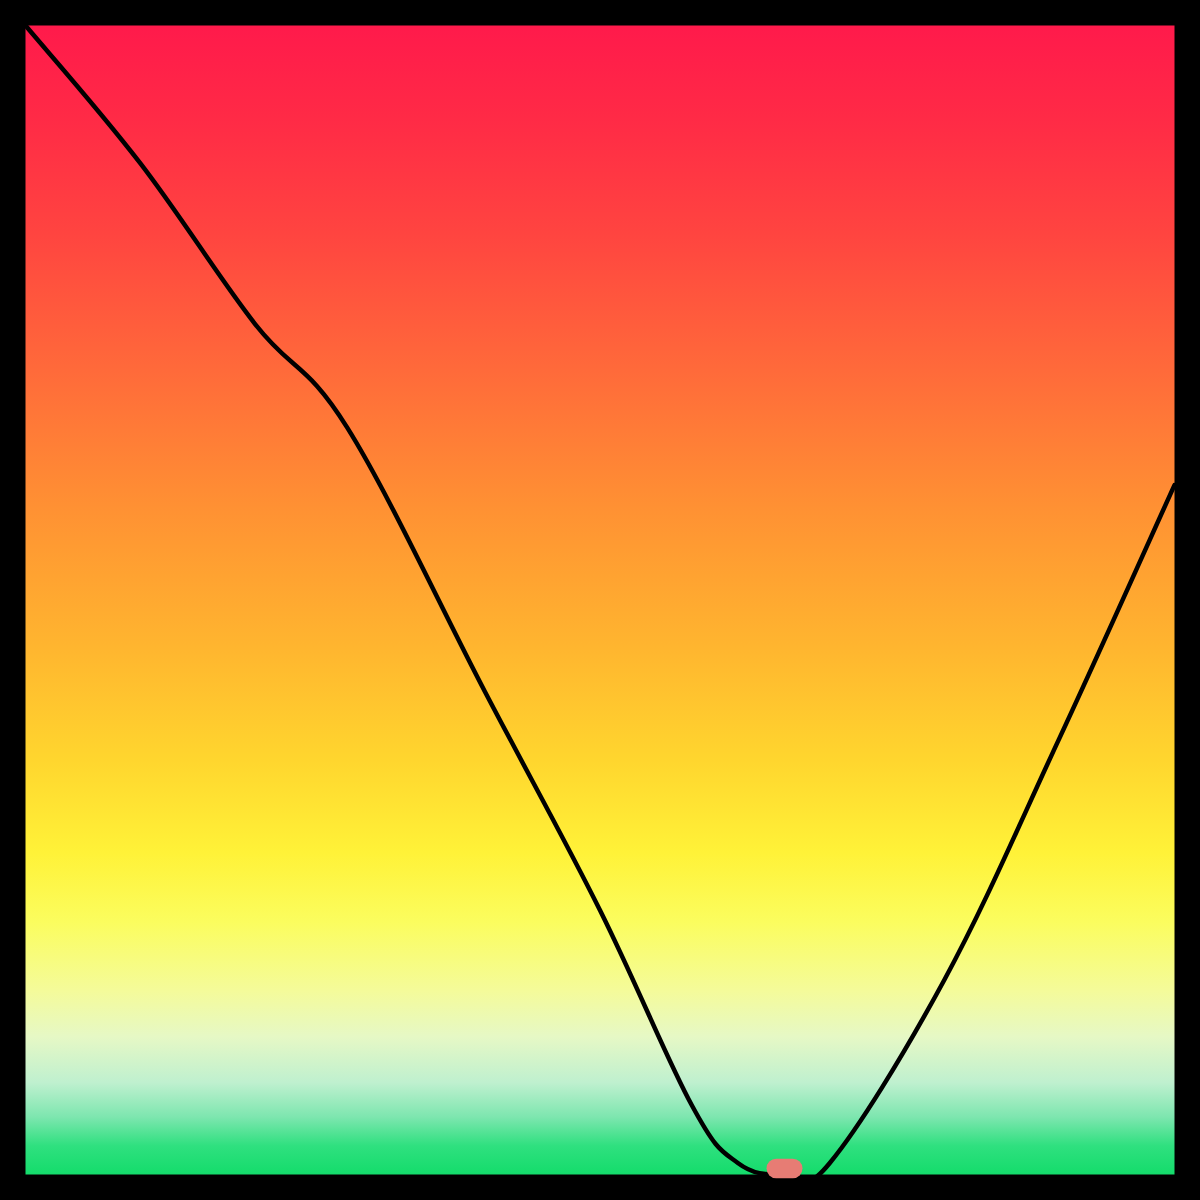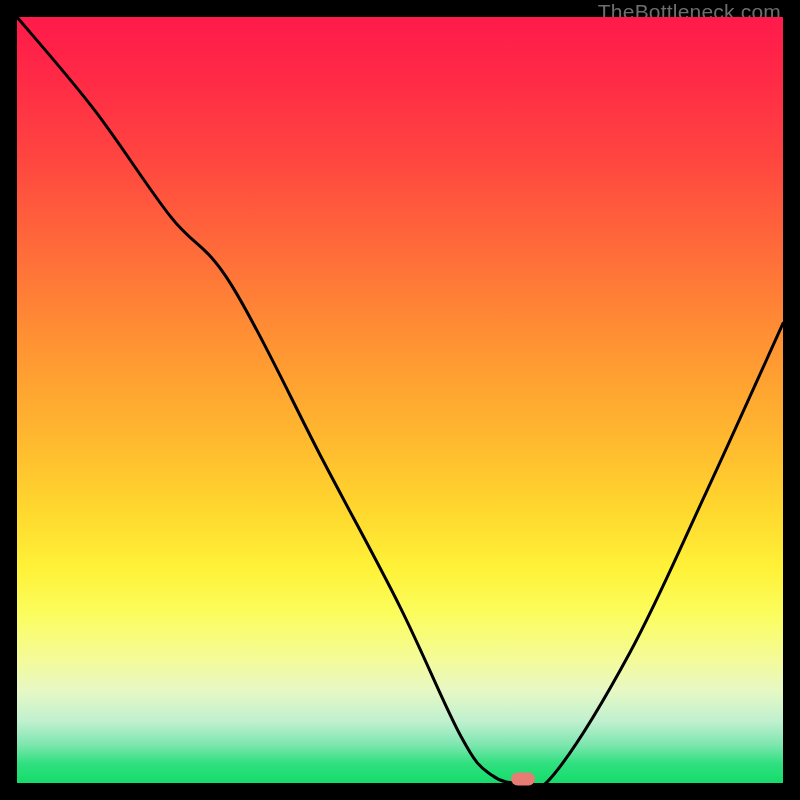--- a/index.html
+++ b/index.html
@@ -73,21 +73,20 @@
     height: 13px;
     border-radius: 7px;
     background: #e77c74;
     transform: translate(-50%, -50%);
   }
 </style>
 </head>
 <body>
 
 <div class="frame">
-  <div class="watermark">TheBottleneck.com</div>
 
   <div class="plot-area">
     <svg class="curve" viewBox="0 0 766 766" preserveAspectRatio="none">
       <path id="curve-path" d="M 0.0 0.0 C 13.8 16.5, 49.0 56.1, 76.6 91.9 C 104.2 127.8, 128.4 167.4, 153.2 199.2 C 178.0 230.9, 186.9 224.0, 214.5 268.1 C 242.1 312.2, 276.1 386.4, 306.4 444.3 C 336.7 502.2, 358.2 540.2, 383.0 589.8 C 407.8 639.5, 427.7 689.7, 444.3 720.0 C 460.8 750.4, 463.9 750.1, 474.9 758.3 C 486.0 766.6, 494.5 766.0, 505.6 766.0 C 516.6 766.0, 516.9 781.8, 536.2 758.3 C 555.5 734.9, 585.2 686.8, 612.8 635.8 C 640.4 584.8, 661.8 534.2, 689.4 474.9 C 717.0 415.6, 752.2 336.7, 766.0 306.4"></path>
     </svg>
     <div class="marker" id="marker" style="left: 505.56px; top: 762px;"></div>
   </div>
 </div>
 
 </body></html>

